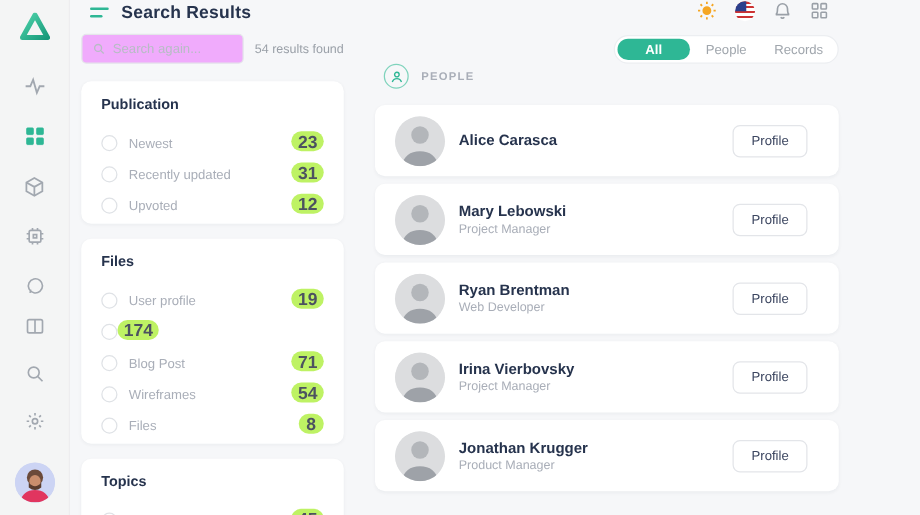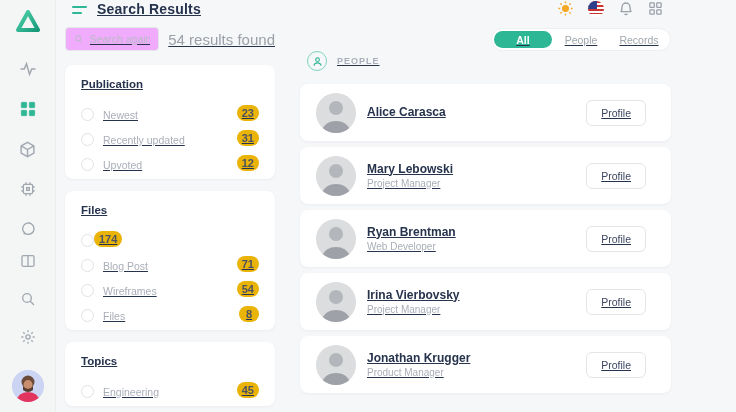--- a/index.html
+++ b/index.html
@@ -1,18 +1,18 @@
 <!DOCTYPE html>
 <html><head>
 <meta charset="utf-8">
 <style>
   * { margin:0; padding:0; box-sizing:border-box; }
   html,body { width:736px; height:412px; overflow:hidden; }
   body { font-family:"Liberation Sans", sans-serif; background:#f6f7f9; color:#26334d; }
-  .app { display:flex; width:680px; height:412px;text-decoration:underline; }
+  .app { display:flex; width:680px; height:412px; }
 
   
   .sidebar { width:56px; background:#f4f5f5; border-right:1px solid #ededef;
              display:flex; flex-direction:column; align-items:center; padding:8px 0 10px; }
   .logo { width:28px; height:26px; display:flex; align-items:center; justify-content:center; cursor:pointer; }
   .side-nav { display:flex; flex-direction:column; align-items:center; gap:22px; margin-top:26px; }
   .side-nav.bottom { margin-top:auto; gap:20px; }
   .nav-ic { width:18px; height:18px; display:flex; align-items:center; justify-content:center; cursor:pointer; }
   .nav-ic svg { stroke:#a2a8b0; }
   .nav-ic.active svg { stroke:#2eb795; }
@@ -38,30 +38,30 @@
   .left-col { width:210px; flex:0 0 210px; }
   .right-col { flex:1; }
 
   
   .search-row { display:flex; align-items:center; gap:9px; height:24px; margin-bottom:14px; }
   .search-box { display:flex; align-items:center; gap:6px; background:#f0abfc; border:1px solid #e4e6ea;
                 border-radius:4px; height:24px; width:130px; padding:0 8px; }
   .search-box input { border:0; outline:0; width:100%; font-size:10.5px; color:#57607a;
                       font-family:"Liberation Sans", sans-serif; background:transparent; }
   .search-box input::placeholder { color:#b7bcc5; }
-  .results-count { font-size:15px; color:#9aa0a8; white-space:nowrap; }
+  .results-count { font-size:10px; color:#9aa0a8; white-space:nowrap; }
 
   
   .panel { background:#fff; border-radius:8px; box-shadow:0 1px 3px rgba(25,35,60,.05);
            padding:13px 16px 8px; margin-bottom:12px; }
   .panel-title { font-size:11.5px; font-weight:700; color:#26334d; margin-bottom:6px; }
   .opt-row { display:flex; align-items:flex-end; height:25px; cursor:pointer; }
   .radio { width:13px; height:13px; border:1.5px solid #dfe2e6; border-radius:50%; background:#fff; flex:0 0 13px; }
   .opt-label { font-size:10.5px; color:#a9aeb8; margin-left:9px; flex:1; }
-  .badge { font-size:11px; font-weight:700; color:#4c5260; background:#eab308;
+  .badge { font-size:14px; font-weight:700; color:#4c5260; background:#bef264;
            border-radius:9px; min-width:20px; height:16px; display:flex; align-items:center; justify-content:center; padding:0 5px; }
 
   
   .tabs-row { display:flex; justify-content:flex-end; margin-top:1px; }
   .tabs { display:flex; background:#fff; border:1px solid #eceef1; border-radius:12px; height:23px; padding:2px; }
   .tab { width:58px; display:flex; align-items:center; justify-content:center; font-size:10.5px;
          color:#a0a6ad; border-radius:10px; cursor:pointer; }
   .tab.active { background:#2eb795; color:#fff; font-weight:700; }
 
   
@@ -232,20 +232,25 @@
                 <span class="radio"></span>
                 <span class="opt-label">Upvoted</span>
                 <span class="badge">12</span>
               </div>
               </div>
           </div>
             <div class="panel">
             <div class="panel-title">Files</div>
             <div>
 
+            <div class="opt-row">
+                <span class="radio"></span>
+                <span class="opt-label">User profile</span>
+                <span class="badge">19</span>
+              </div>
                 <div class="opt-row">
                 <span class="radio"></span>
                 <span class="badge">174</span>
               </div>
                 <div class="opt-row">
                 <span class="radio"></span>
                 <span class="opt-label">Blog Post</span>
                 <span class="badge">71</span>
               </div>
                 <div class="opt-row">

